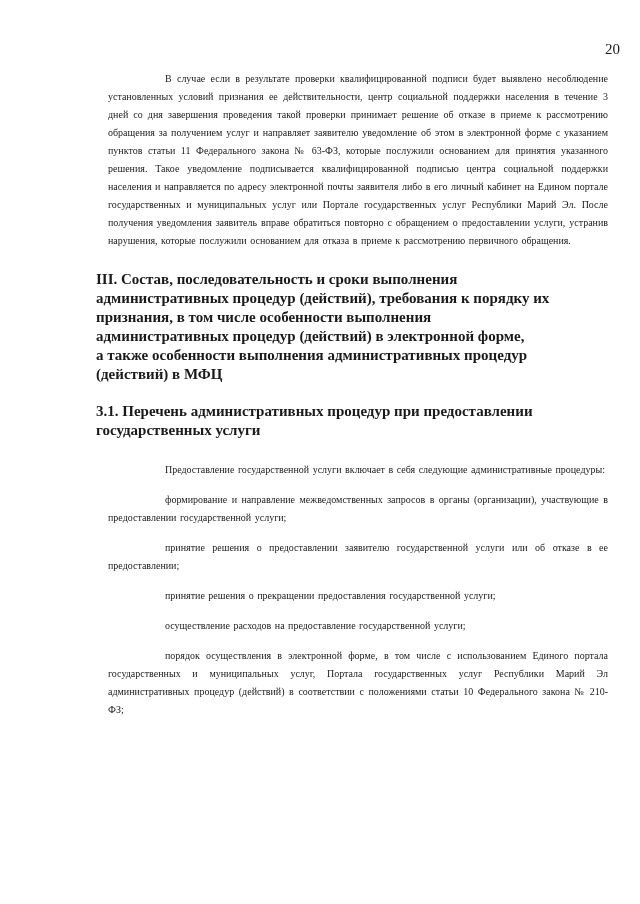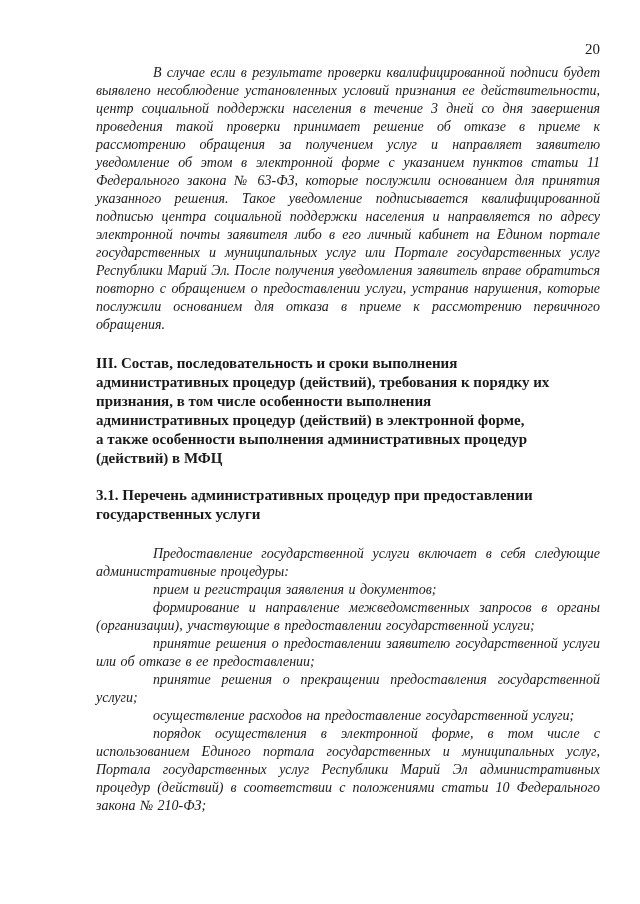--- a/index.html
+++ b/index.html
@@ -9,37 +9,36 @@
     background: #ffffff;
     font-family: "Liberation Serif", "DejaVu Serif", serif;
     color: #1a1a1a;
   }
   .page {
     position: relative;
     box-sizing: border-box;
     width: 640px;
     height: 904px;
     background: #ffffff;
-    padding: 40px 40px 0 96px;
+    padding: 40px 20px 0 96px;
     overflow: hidden;
   }
   .page-number {
     text-align: right;
     font-size: 15px;
     line-height: 18px;
     margin-bottom: 6px;
   }
   .para {
-    margin: 0;
-    font-size: 14px;
+    margin: 12px;
+    font-size: 10px;
     line-height: 18px;
     text-align: justify;
     text-indent: 57px;
     word-spacing: 1px;
-    font-style: italic;
   }
   .heading {
     font-size: 15px;
     line-height: 19px;
     font-weight: bold;
     text-align: left;
   }
   .section-heading { margin-top: 20px; }
   .subsection-heading { margin-top: 18px; }
   .mt { margin-top: 21px; }
@@ -62,21 +61,20 @@
     <div>(действий) в МФЦ</div>
   </div>
 
   <div class="heading subsection-heading">
     <div>3.1. Перечень административных процедур при предоставлении</div>
     <div>государственных услуги</div>
   </div>
 
   <p class="para mt">Предоставление государственной услуги включает в себя следующие административные процедуры:</p>
 
-  <p class="para">прием и регистрация заявления и документов;</p>
 
   <p class="para">формирование и направление межведомственных запросов в органы (организации), участвующие в предоставлении государственной услуги;</p>
 
   <p class="para">принятие решения о предоставлении заявителю государственной услуги или об отказе в ее предоставлении;</p>
 
   <p class="para">принятие решения о прекращении предоставления государственной услуги;</p>
 
   <p class="para">осуществление расходов на предоставление государственной услуги;</p>
 
   <p class="para">порядок осуществления в электронной форме, в том числе с использованием Единого портала государственных и муниципальных услуг, Портала государственных услуг Республики Марий Эл административных процедур (действий) в соответствии с положениями статьи 10 Федерального закона № 210-ФЗ;</p>

